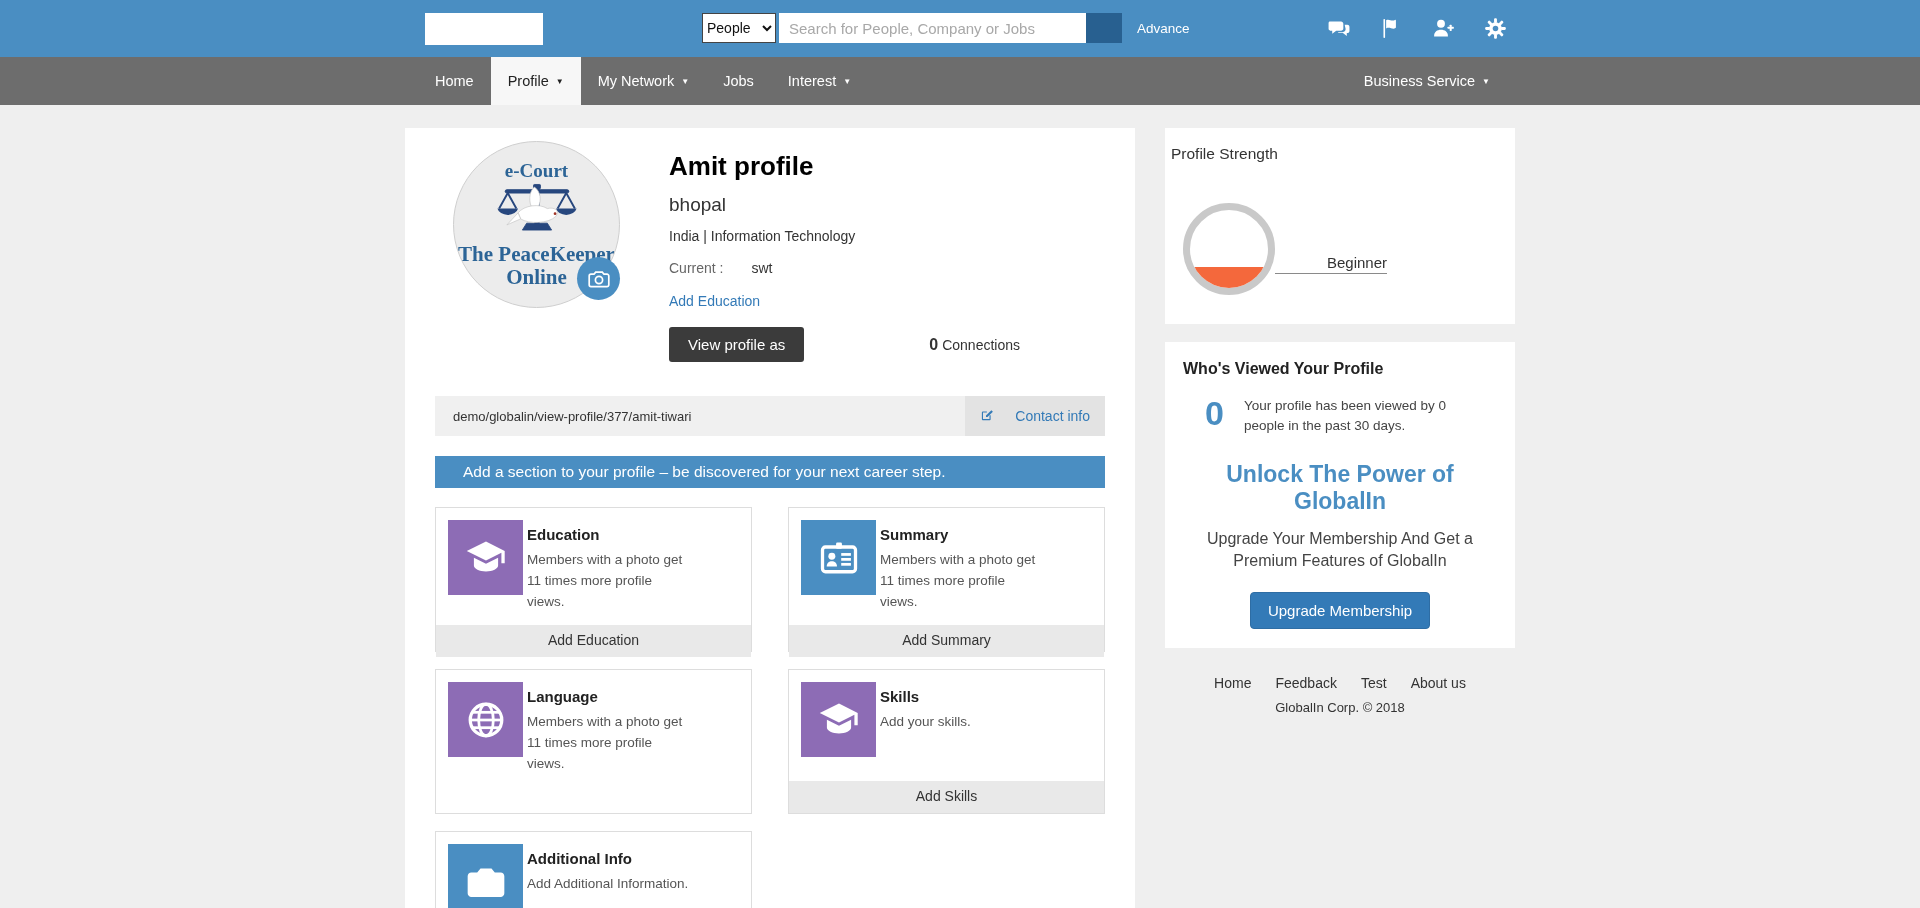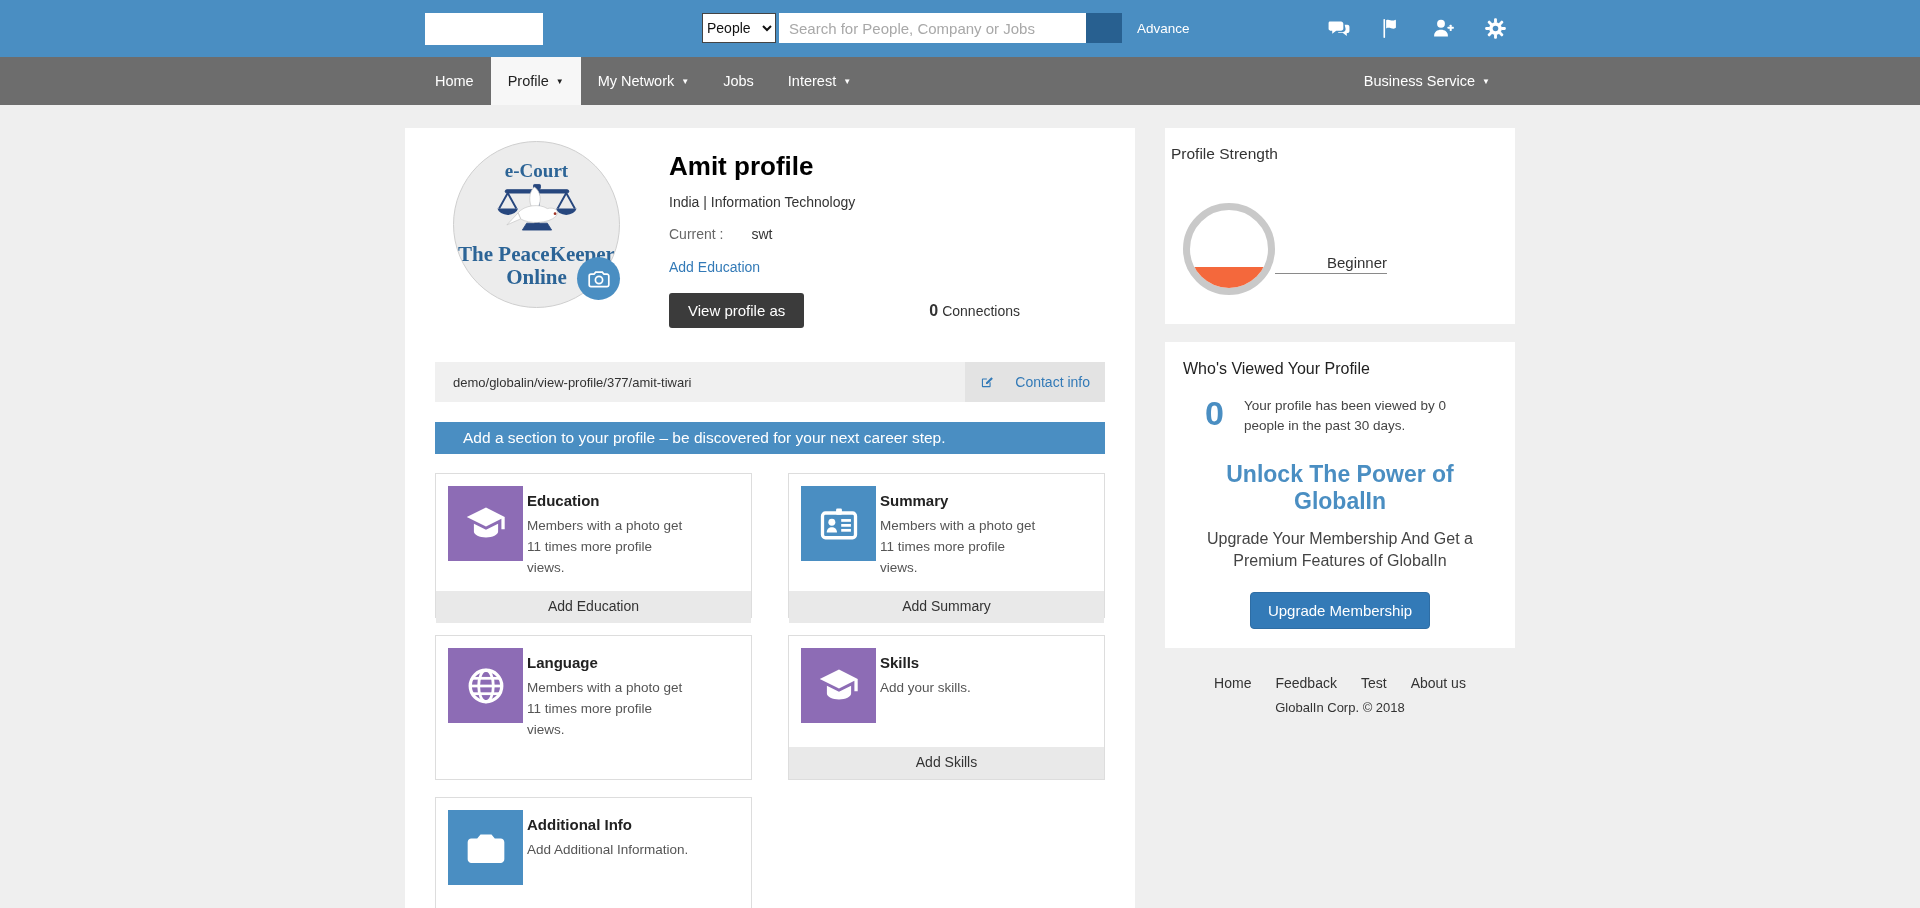--- a/index.html
+++ b/index.html
@@ -62,21 +62,21 @@
   .p-bottom{display:flex;align-items:center;justify-content:space-between}
   .view-profile-btn{background:var(--dark-btn);color:#fff;border:none;border-radius:3px;
       font-size:15px;font-family:inherit;padding:9px 19px;cursor:pointer}
   .connections{font-size:14px;color:#333;margin-right:85px}
   .connections b{font-size:16px;margin-right:4px}
 
   
   .url-bar{margin:0 30px;background:#f0f0f0;height:40px;display:flex;align-items:center;justify-content:space-between}
   .url-text{font-size:13px;color:#333;padding-left:18px}
   .contact-block{background:#e3e3e3;height:40px;display:flex;align-items:center;padding:0 15px;cursor:pointer}
-  .contact-block a{color:var(--link-blue);font-size:14px;text-decoration:none;display:flex;align-items:flex-end;gap:20px}
+  .contact-block a{color:var(--link-blue);font-size:14px;text-decoration:none;display:flex;align-items:flex-start;gap:20px}
 
   
   .banner{margin:20px 30px 0;background:var(--brand-blue);color:#fff;font-size:15.5px;padding:7px 28px}
 
   
   .cards{display:flex;flex-wrap:wrap;gap:17px 36px;margin:19px 30px 0;padding-bottom:0}
   .card{width:317px;height:145px;background:#fff;border:1px solid #ddd;display:flex;flex-direction:column}
   .card-body{display:flex;padding:12px;gap:4px}
   .card-icon{width:75px;height:75px;flex:none;display:flex;align-items:center;justify-content:center}
   .card-title{font-size:15px;font-weight:bold;color:#222;margin:6px 0 7px}
@@ -89,21 +89,21 @@
   .strength-card{height:196px;padding:17px 6px;overflow:hidden}
   .side-title{font-size:15.5px;color:#333}
   .strength-row{display:flex;align-items:flex-end;margin:40px 0 0 12px}
   .gauge{width:92px;height:92px;border-radius:50%;border:7px solid #c9c9c9;background:#fff;
       position:relative;overflow:hidden;flex:none}
   .gauge-fill{position:absolute;left:0;right:0;bottom:0;background:var(--orange)}
   .level-line{width:112px;border-bottom:1px solid #8a8a8a;margin-bottom:21px;display:flex;justify-content:flex-end}
   .level-label{font-size:15px;color:#333;margin-bottom:2px}
 
   .viewed-card{height:306px;padding:18px;overflow:hidden}
-  .viewed-title{font-size:16px;font-weight:normal;color:#222}
+  .viewed-title{font-size:16px;font-weight:bold;color:#222}
   .viewed-row{display:flex;gap:20px;margin-top:18px;padding-left:22px}
   .viewed-count{font-size:34px;font-weight:bold;color:var(--brand-blue);line-height:1}
   .viewed-text{font-size:13.5px;color:#444;line-height:1.45;max-width:235px}
   .unlock-heading{margin-top:26px;text-align:center;color:var(--brand-blue);font-size:23px;font-weight:bold}
   .unlock-sub{text-align:center;font-size:16px;color:#444;margin:13px 18px 0;line-height:1.35}
   .upgrade-wrap{text-align:center;margin-top:21px}
   .upgrade-btn{background:var(--link-blue);border:1px solid #2e6da4;color:#fff;font-size:15px;
       font-family:inherit;padding:9px 17px;border-radius:4px;cursor:pointer}
 
   .site-footer{margin-top:27px;text-align:center}
@@ -268,20 +268,21 @@
           <div class="l3">Online</div>
         </div>
         <div class="camera-badge">
           <svg width="24" height="24" viewBox="0 0 24 24">
               <use href="#sym-camera-outline"></use>
             </svg>
         </div>
       </div>
       <div class="profile-info">
         <div class="p-name">Amit profile</div>
+        <div class="p-city">bhopal</div>
         <div class="p-meta">India | Information Technology</div>
         <div class="p-current">
           <span>Current :</span><span class="cur-val">swt</span>
         </div>
         <a class="p-addedu">Add Education</a>
         <div class="p-bottom">
           <button class="view-profile-btn">View profile as</button>
           <div class="connections">
             <b>0</b><span>Connections</span>
           </div>

